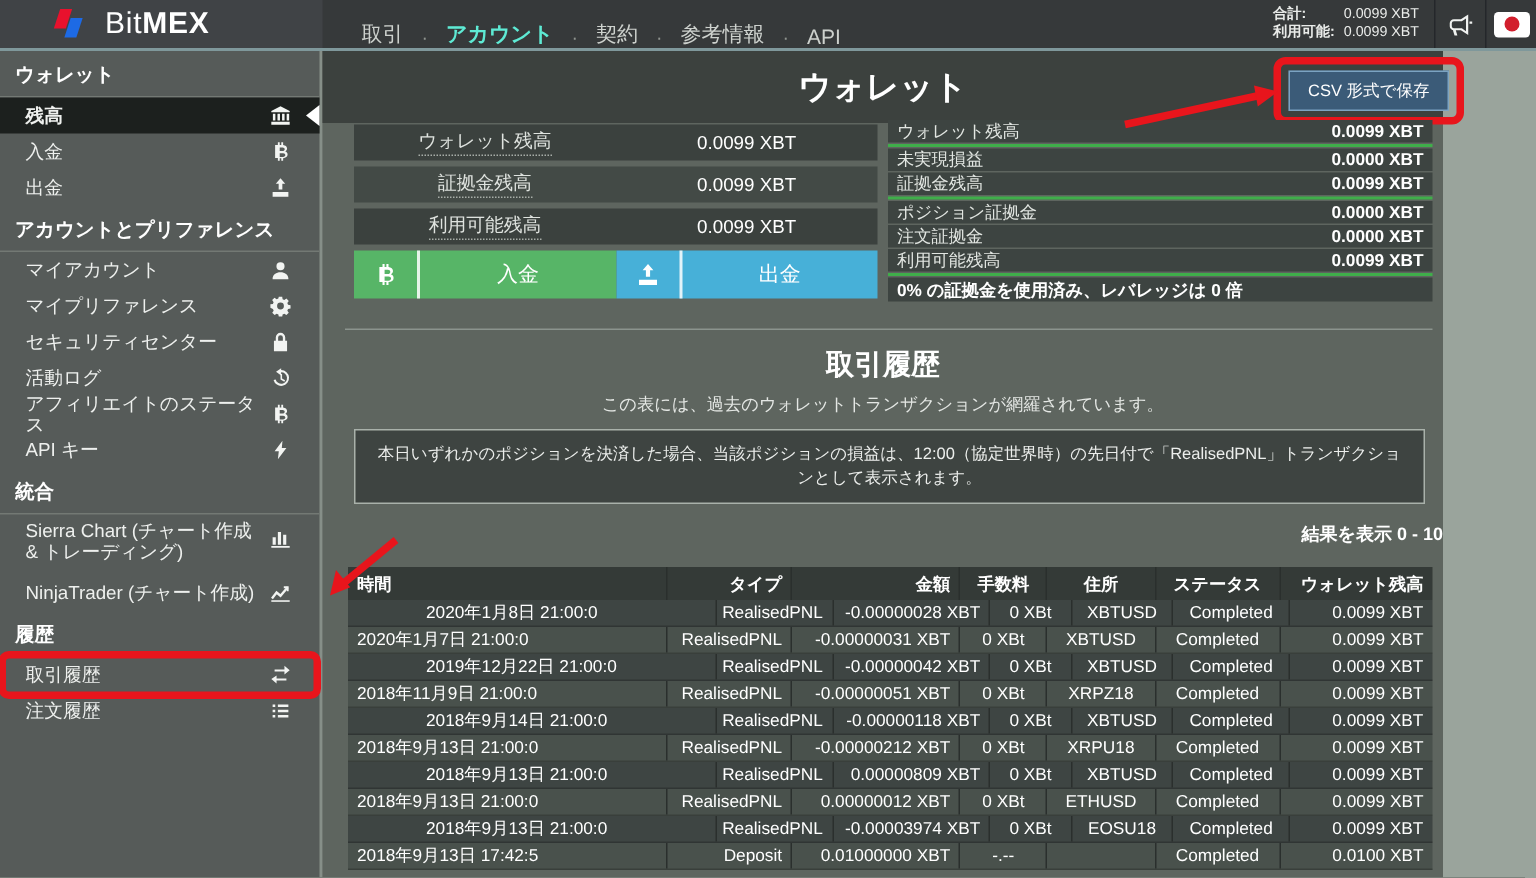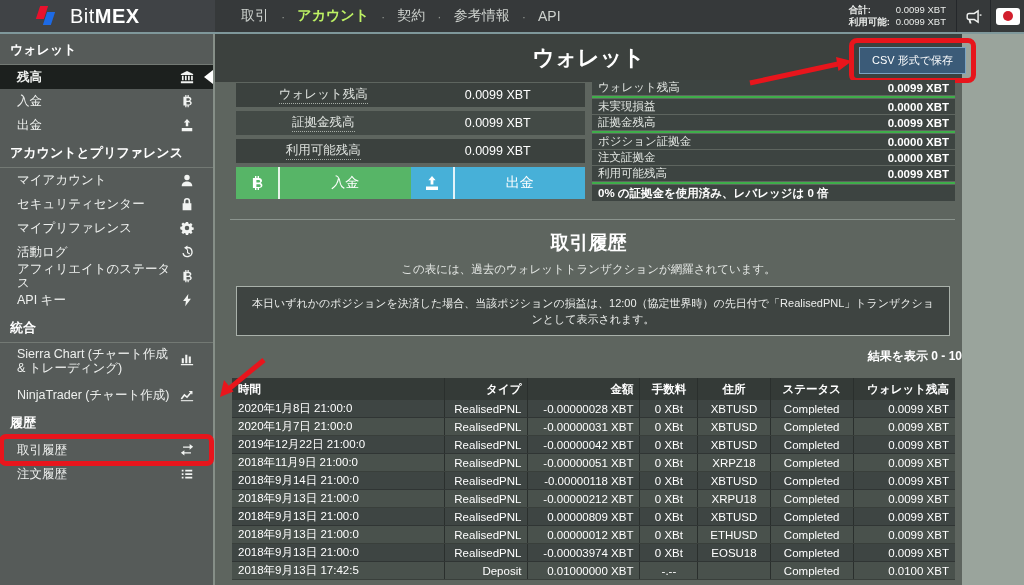--- a/index.html
+++ b/index.html
@@ -9,23 +9,23 @@
 
   
   .navbar { position:absolute; top:0; left:0; width:1024px; height:34px; background:#36393a; border-bottom:2px solid #7f989b; display:flex; align-items:stretch; }
   .brand-zone { width:215px; background:#404346; display:flex; align-items:center; padding-left:36px; }
   .brand-mark { width:26px; height:20px; position:relative; margin-right:8px; }
   .brand-mark .bar { position:absolute; width:8px; height:13px; transform:skewX(-18deg); }
   .brand-mark .bar.red { left:2px; top:0; background:#e8112d; }
   .brand-mark .bar.blue { left:9px; top:6px; background:#1d6ae5; }
   .brand-text { font-size:20px; color:#fff; letter-spacing:.5px; }
   .brand-text b { font-weight:bold; }
-  .nav-links { flex:1; display:flex; align-items:center; padding-left:14px; }
+  .nav-links { flex:1; display:flex; align-items:flex-end; padding-left:14px; }
   .nav-item { font-size:14px; color:#cdd1cd; padding:0 12px; cursor:pointer; }
-  .nav-item.active { color:#bef264; font-weight:bold; }
+  .nav-item.active { color:#5eead4; font-weight:bold; }
   .nav-dot { color:#8f948f; font-size:13px; }
   .nav-right { display:flex; align-items:stretch; }
   .totals { display:grid; grid-template-columns:auto auto; column-gap:6px; align-content:center; font-size:9.5px; line-height:12px; color:#e9ebe9; padding:0 10px; }
   .totals .t-label { font-weight:bold; text-align:left; }
   .totals .t-value { text-align:right; }
   .nav-icon-box { width:34px; display:flex; align-items:center; justify-content:center; border-left:1px solid #24272a; cursor:pointer; }
   .flag { width:24px; height:17px; background:#fff; border-radius:3px; position:relative; }
   .flag::after { content:""; position:absolute; left:50%; top:50%; width:10px; height:10px; margin:-5px 0 0 -5px; border-radius:50%; background:#d21e2c; }
 
   
@@ -75,21 +75,21 @@
   
   .hist-title { position:absolute; top:196px; left:0; width:747px; text-align:center; font-size:19px; font-weight:bold; color:#fff; }
   .hist-sub { position:absolute; top:228px; left:0; width:747px; text-align:center; font-size:11.5px; color:#e4e7e4; }
   .note-box { position:absolute; top:252px; left:21px; width:714px; height:50px; background:#3e4441; border:1px solid #a9b1aa; display:flex; flex-direction:column; justify-content:center; text-align:center; font-size:11px; color:#eceeec; line-height:16px; padding:0 14px;gap:40px; }
   .results-label { position:absolute; top:314px; left:0; width:747px; text-align:right; font-size:12px; font-weight:bold; color:#fff; }
 
   
   .htable { position:absolute; top:344px; left:17px; width:723px; font-size:11.5px; }
   .thead { display:flex; height:22px; background:#343a37; font-weight:bold; align-items:center; }
   .trow { display:flex; height:18px; align-items:center; border-bottom:1px solid rgba(0,0,0,.22); }
-  .trow.odd { background:#3e4543; } .trow.even { background:#49514c; }
+  .trow.odd { background:#3e4543;padding-left:46px; } .trow.even { background:#49514c; }
   .tcell { padding:0 6px; white-space:nowrap; overflow:hidden; border-right:1px solid #2a2f2d; height:100%; display:flex; align-items:center; }
   .tcell:last-child { border-right:none; }
   .c0 { width:29.5%; justify-content:flex-start; }
   .c1 { width:11.5%; justify-content:flex-end; }
   .c2 { width:15.5%; justify-content:flex-end; }
   .c3 { width:8%;  justify-content:center; }
   .c4 { width:10%; justify-content:center; }
   .c5 { width:11.5%; justify-content:center; }
   .c6 { width:14%; justify-content:flex-end; }
 
@@ -166,32 +166,32 @@
     <div class="sb-header">アカウントとプリファレンス</div>
     <div class="sb-item">
       <span class="sb-label">マイアカウント</span>
       <span class="sb-icon">
         <svg viewBox="0 0 16 16" fill="currentColor">
           <path d="M8 2a3.1 3.1 0 110 6.2A3.1 3.1 0 018 2zM2 14.5c0-3 2.8-4.8 6-4.8s6 1.8 6 4.8V15H2v-.5z"></path>
         </svg>
       </span>
     </div>
     <div class="sb-item">
+      <span class="sb-label">マイプリファレンス</span>
+      <span class="sb-icon">
+        <svg viewBox="0 0 16 16" fill="currentColor">
+          <path fill-rule="evenodd" d="M6.7 1h2.6l.3 1.9 1.3.55 1.6-1.1 1.8 1.8-1.1 1.6.55 1.3 1.9.3v2.6l-1.9.3-.55 1.3 1.1 1.6-1.8 1.8-1.6-1.1-1.3.55-.3 1.9H6.7l-.3-1.9-1.3-.55-1.6 1.1-1.8-1.8 1.1-1.6-.55-1.3L.3 9.3V6.7l1.9-.3.55-1.3-1.1-1.6 1.8-1.8 1.6 1.1 1.3-.55L6.7 1zM8 5.4A2.6 2.6 0 108 10.6 2.6 2.6 0 008 5.4z"></path>
+        </svg>
+      </span>
+    </div>
+    <div class="sb-item">
       <span class="sb-label">セキュリティセンター</span>
       <span class="sb-icon">
         <svg viewBox="0 0 16 16" fill="currentColor">
           <path d="M8 1a3.6 3.6 0 013.6 3.6V7H13v8H3V7h1.4V4.6A3.6 3.6 0 018 1zm0 1.8a1.8 1.8 0 00-1.8 1.8V7h3.6V4.6A1.8 1.8 0 008 2.8z"></path>
-        </svg>
-      </span>
-    </div>
-    <div class="sb-item">
-      <span class="sb-label">マイプリファレンス</span>
-      <span class="sb-icon">
-        <svg viewBox="0 0 16 16" fill="currentColor">
-          <path fill-rule="evenodd" d="M6.7 1h2.6l.3 1.9 1.3.55 1.6-1.1 1.8 1.8-1.1 1.6.55 1.3 1.9.3v2.6l-1.9.3-.55 1.3 1.1 1.6-1.8 1.8-1.6-1.1-1.3.55-.3 1.9H6.7l-.3-1.9-1.3-.55-1.6 1.1-1.8-1.8 1.1-1.6-.55-1.3L.3 9.3V6.7l1.9-.3.55-1.3-1.1-1.6 1.8-1.8 1.6 1.1 1.3-.55L6.7 1zM8 5.4A2.6 2.6 0 108 10.6 2.6 2.6 0 008 5.4z"></path>
         </svg>
       </span>
     </div>
     <div class="sb-item">
       <span class="sb-label">活動ログ</span>
       <span class="sb-icon">
         <svg viewBox="0 0 16 16" fill="currentColor">
           <path d="M8.5 2a6 6 0 11-5.8 7.5l1.6-.4A4.4 4.4 0 108.5 3.6V6L4.6 3.2 8.5.6V2z"></path>
           <path d="M8 5h1.2v3.4l2.3 1.4-.6 1L8 9.2V5z"></path>
         </svg>

